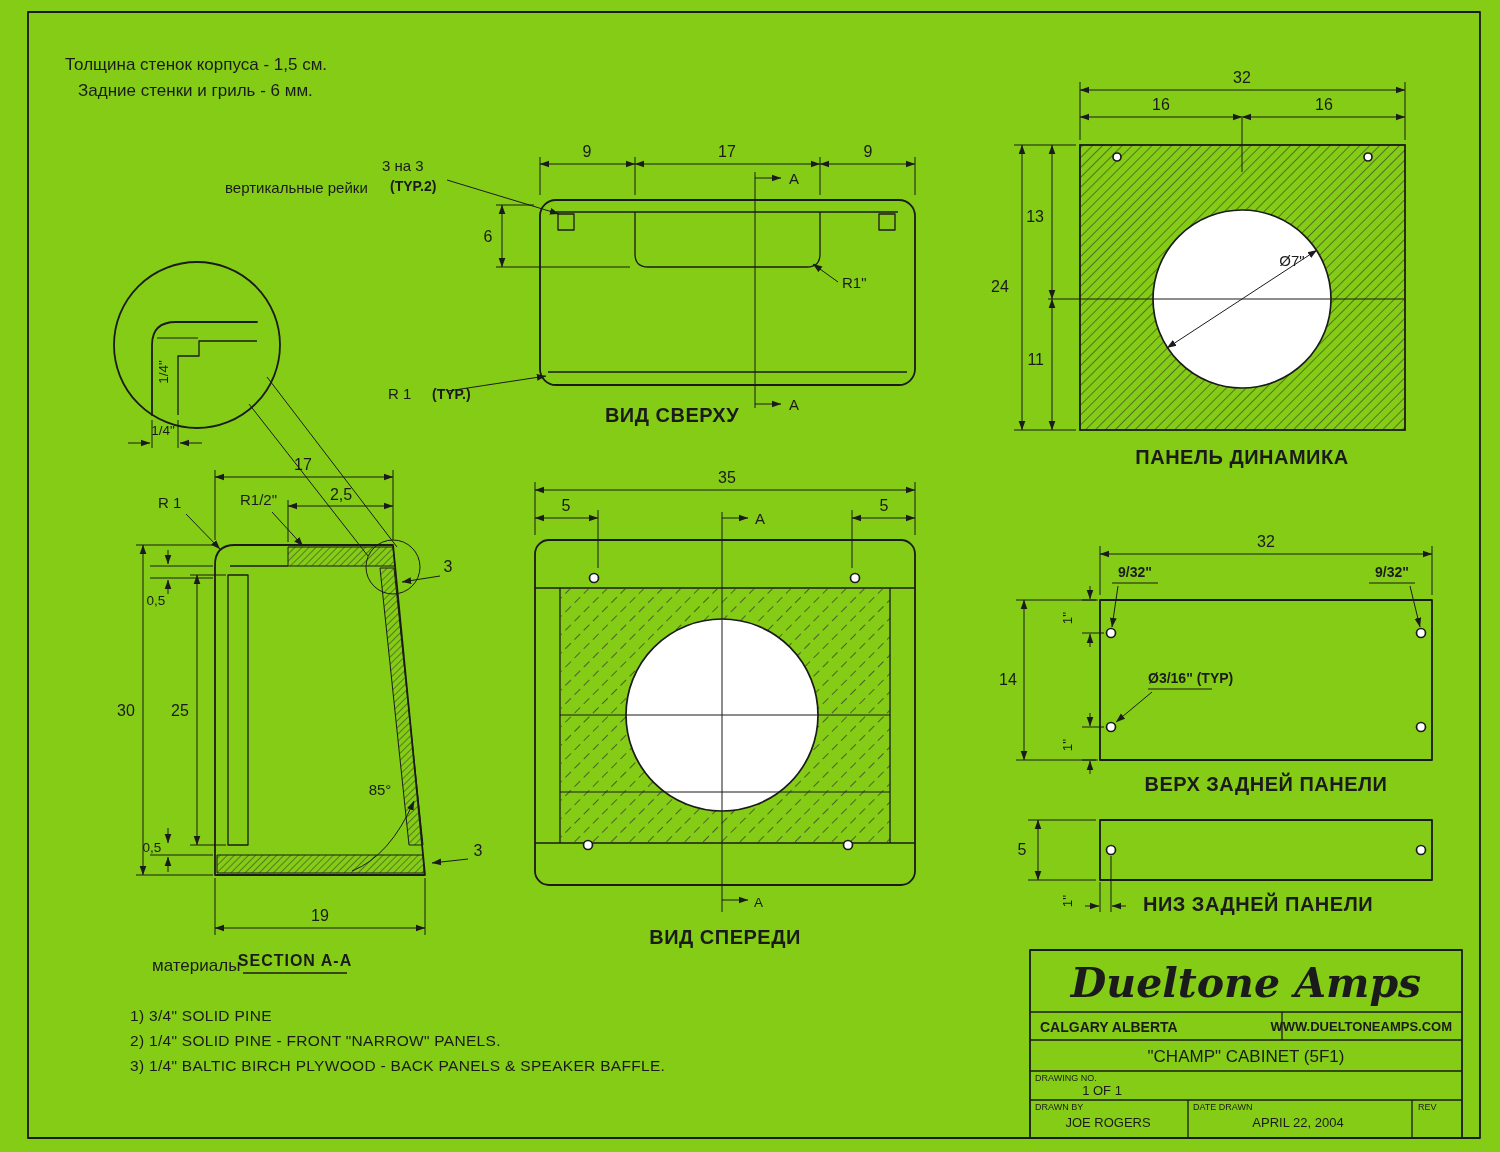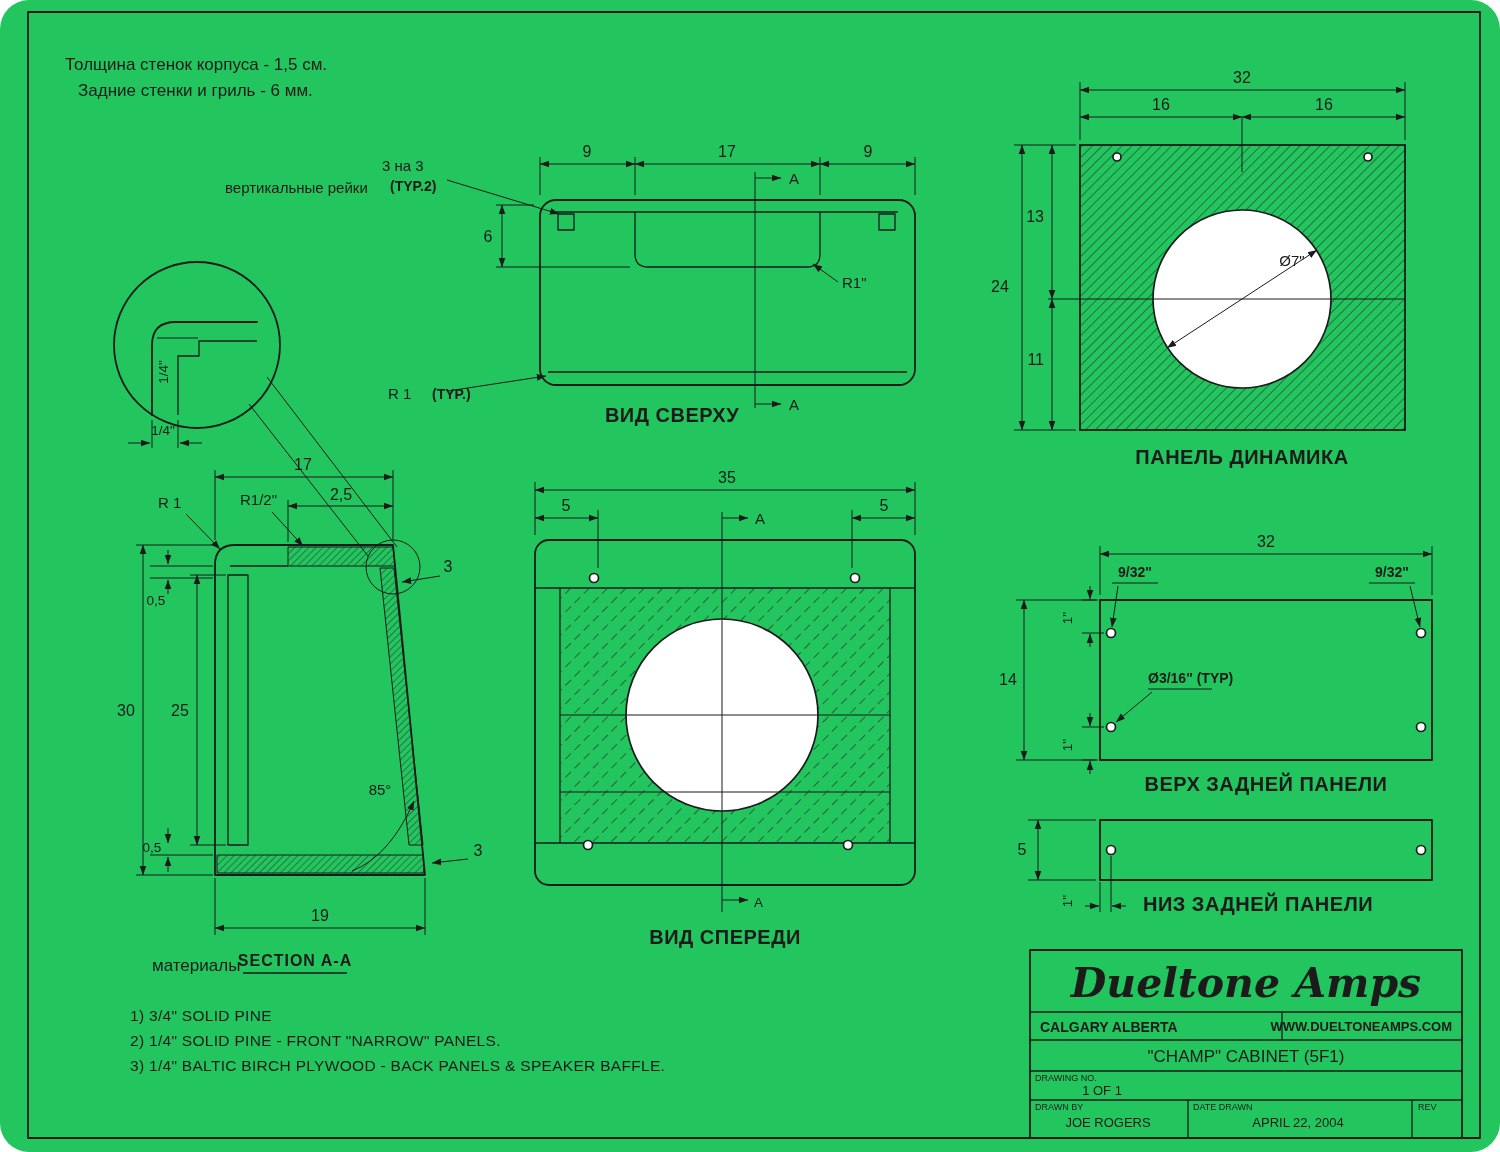--- a/index.html
+++ b/index.html
@@ -1,16 +1,16 @@
 <!DOCTYPE html>
 <html><head>
 <meta charset="utf-8">
 <style>
   html,body{margin:0;padding:0;background:#ffffff;}
-  .page{position:relative;width:1500px;height:1152px;background:#22c55e;overflow:hidden;border-radius:29px;}
+  .page{position:relative;width:1500px;height:1152px;background:#84cc16;overflow:hidden;}
   svg{position:absolute;top:0;left:0;display:block;}
   text{font-family:"Liberation Sans",sans-serif;fill:#1b1b1b;}
   .ln{stroke:#1b1b1b;stroke-width:1.8;fill:none;stroke-linejoin:round;stroke-linecap:round;}
   .ln2{stroke:#1b1b1b;stroke-width:1.3;fill:none;stroke-linejoin:round;}
   .thin{stroke:#1b1b1b;stroke-width:1;fill:none;}
   .dim{stroke:#1b1b1b;stroke-width:1;fill:none;}
   .lnw{stroke:#1b1b1b;stroke-width:1.7;fill:#ffffff;}
   .hatchA{fill:url(#hatch);stroke:#1b1b1b;stroke-width:1.8;}
   .hatchF{fill:url(#hatchFine);stroke:#1b1b1b;stroke-width:1;}
   .hatchD{fill:url(#hatchDash);stroke:none;}

